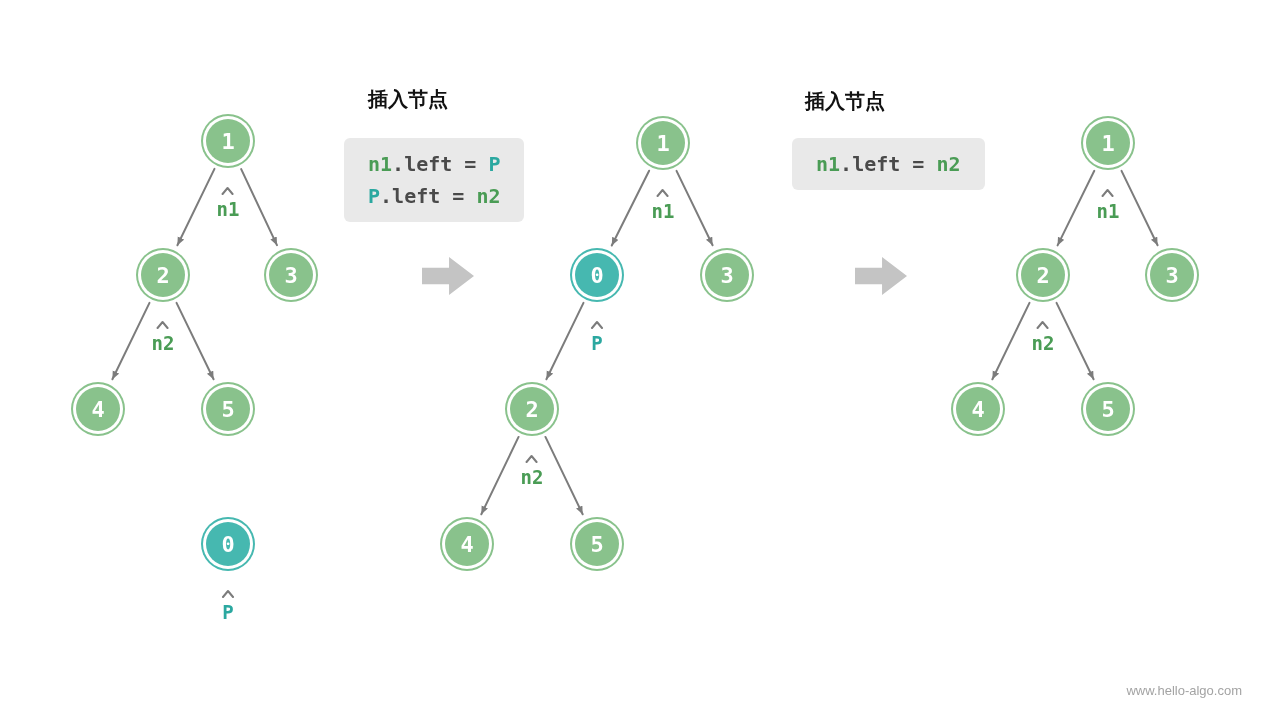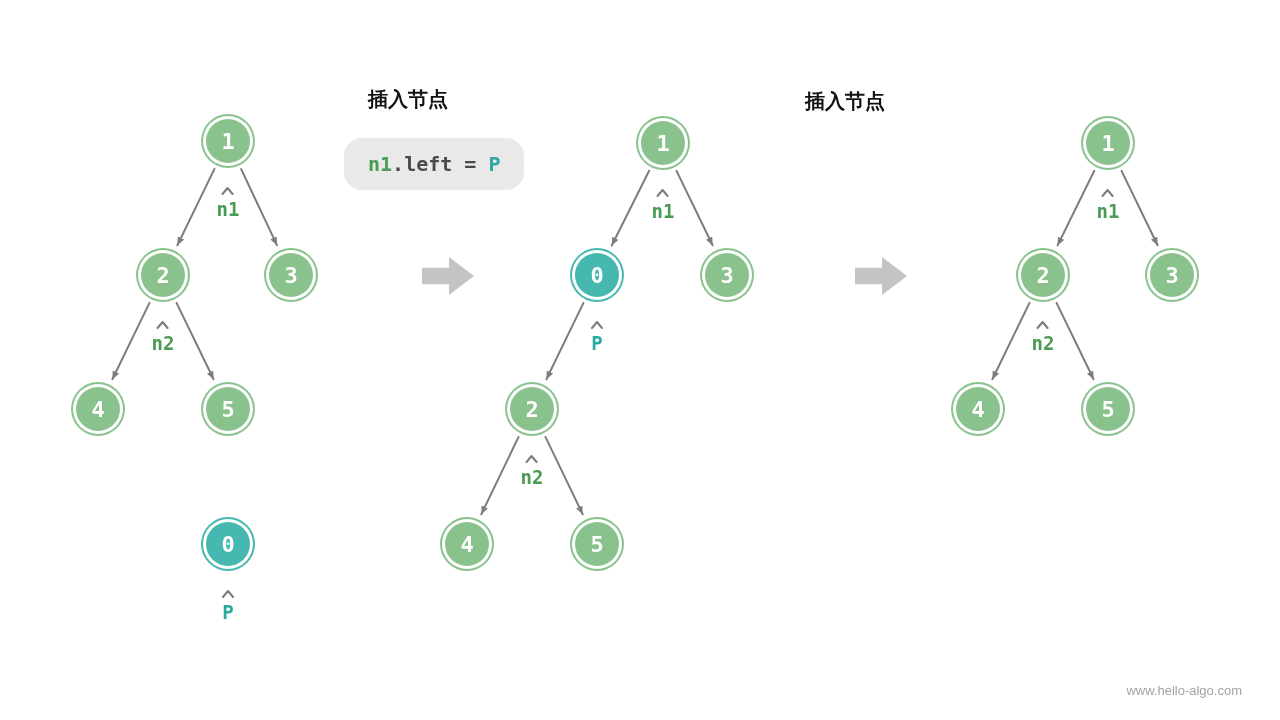--- a/index.html
+++ b/index.html
@@ -23,21 +23,21 @@
   #edges{position:absolute;left:0;top:0;width:1280px;height:720px;}
   #edges line{stroke:var(--edge);stroke-width:2;stroke-linecap:round;}
   #layer{position:absolute;left:0;top:0;width:1280px;height:720px;}
 
   .title{
     position:absolute;transform:translate(0,0);
     font-family:"DejaVu Sans","Liberation Sans",sans-serif;
     font-size:20px;font-weight:700;color:var(--title);white-space:nowrap;
   }
   .code{
-    position:absolute;background:var(--code-bg);border-radius:18px;
+    position:absolute;background:var(--code-bg);border-radius:6px;
     padding:10px 24px;white-space:pre;
     font-family:"DejaVu Sans Mono","Liberation Mono",monospace;
     font-size:20px;line-height:32px;font-weight:600;color:var(--code-plain);
   }
   .tok-plain{color:var(--code-plain);}
   .tok-green{color:var(--label-green);font-weight:700;}
   .tok-teal{color:var(--label-teal);font-weight:700;}
 
   .big-arrow{
     position:absolute;width:52px;height:38px;background:var(--arrow);
@@ -90,22 +90,23 @@
       <line x1="583.4704145606597" y1="302.89176075187066" x2="546.4024619192977" y2="379.30877081252476" marker-end="url(#ah)"></line>
       <line x1="518.5517158180401" y1="436.9310517625321" x2="481.3159154195057" y2="514.2669448979497" marker-end="url(#ah)"></line>
       <line x1="545.4482841819599" y1="436.9310517625321" x2="582.6840845804943" y2="514.2669448979497" marker-end="url(#ah)"></line>
       <line x1="1094.3051862483776" y1="170.81100638791008" x2="1057.5783501226947" y2="245.39473513545056" marker-end="url(#ah)"></line>
       <line x1="1121.5244787021004" y1="170.8942373230822" x2="1157.602974284861" y2="245.30613446252542" marker-end="url(#ah)"></line>
       <line x1="1029.4704145606597" y1="302.89176075187066" x2="992.4024619192977" y2="379.30877081252476" marker-end="url(#ah)"></line>
       <line x1="1056.5295854393403" y1="302.89176075187066" x2="1093.5975380807024" y2="379.30877081252476" marker-end="url(#ah)"></line>
     </svg>
   <div id="layer">
       <div class="title" style="left: 368px; top: 86px;">插入节点</div>
-      <div class="code" style="left: 344px; top: 138px;"><div class="code-line"><span class="tok-green">n1</span><span class="tok-plain">.left = </span><span class="tok-teal">P</span></div></div>
+      <div class="code" style="left: 344px; top: 138px;"><div class="code-line"><span class="tok-green">n1</span><span class="tok-plain">.left = </span><span class="tok-teal">P</span></div><div class="code-line"><span class="tok-teal">P</span><span class="tok-plain">.left = </span><span class="tok-green">n2</span></div></div>
       <div class="title" style="left: 805px; top: 88px;">插入节点</div>
+      <div class="code" style="left: 792px; top: 138px;"><div class="code-line"><span class="tok-green">n1</span><span class="tok-plain">.left = </span><span class="tok-green">n2</span></div></div>
       <div class="big-arrow" style="left: 422px; top: 257px;"></div>
       <div class="big-arrow" style="left: 855px; top: 257px;"></div>
       <div class="node green" style="left: 228px; top: 141px;">
         <span>1</span>
       </div>
       <div class="node green" style="left: 163px; top: 275px;">
         <span>2</span>
       </div>
       <div class="node green" style="left: 291px; top: 275px;">
         <span>3</span>

